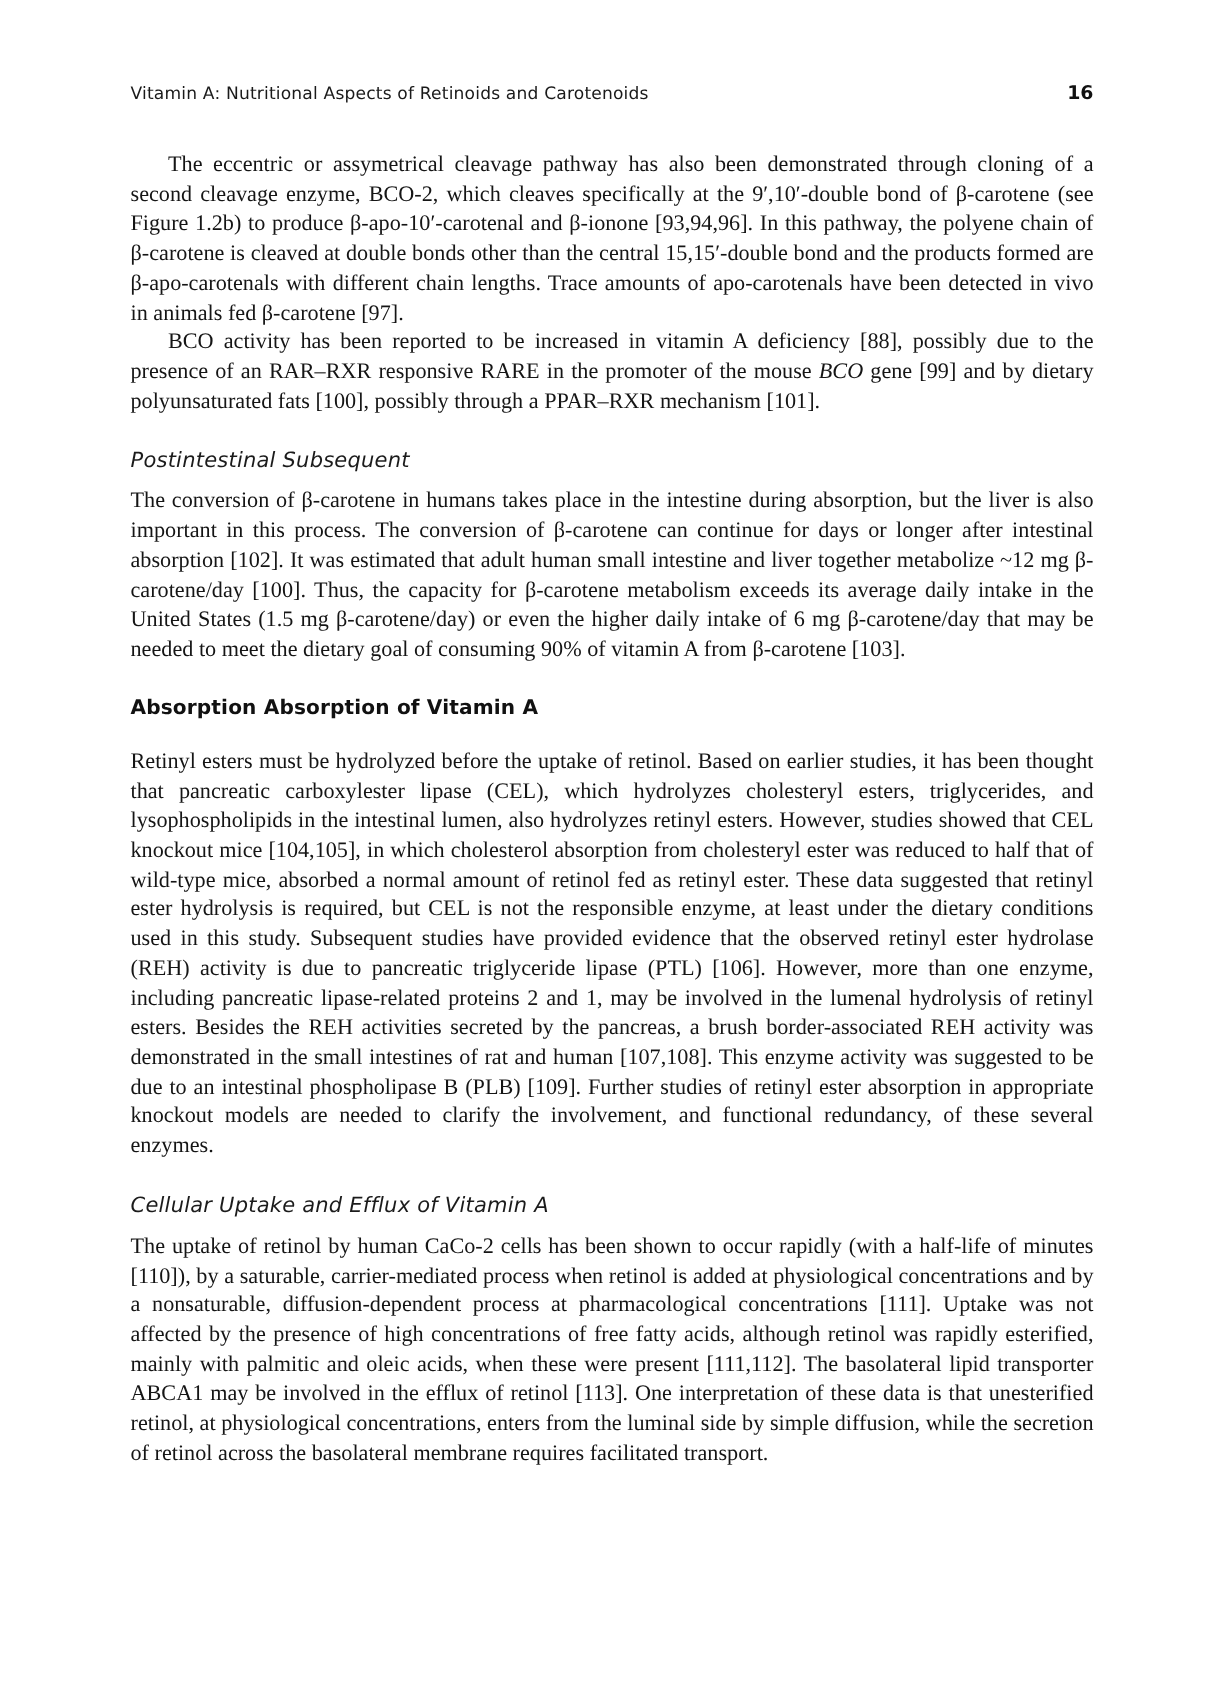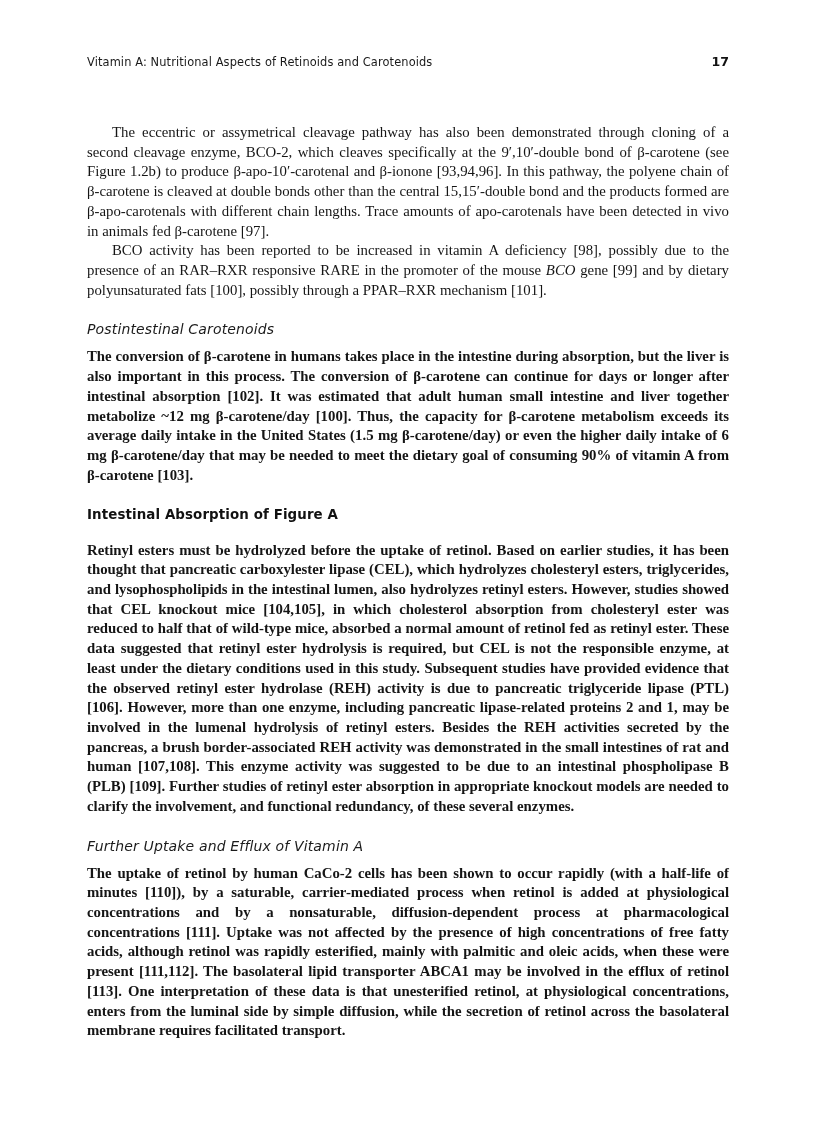--- a/index.html
+++ b/index.html
@@ -50,35 +50,34 @@
     font-weight: 700;
     color: #111111;
   }
 
   
   .col {
     position: absolute;
     left: 87px;
     top: 101px;
     width: 642px;
-    margin-top: 22px;
   }
 
   p.body {
     margin: 0;
     font-family: "Liberation Serif", "DejaVu Serif", serif;
     font-size: 14.8px;
     line-height: 19.72px;
     text-align: justify;
     text-justify: inter-word;
     color: #151515;
     hyphens: none;
   }
   p.body.indent { text-indent: 25px; }
-  p.body.noindent { text-indent: 0; font-weight: bold; }
+  p.body.noindent { text-indent: 0; }
   .gap-before-ital { height: 20px; }
   .gap-after-ital  { height: 8px; }
   .gap-before-bold { height: 20px; }
   .gap-after-bold  { height: 9px; }
 
   h2.section-head {
     margin: 0;
     font-family: "DejaVu Sans", "Liberation Sans", sans-serif;
     font-size: 13.4px;
     font-weight: 700;
@@ -100,51 +99,51 @@
 
   em.book-italic { }
 </style>
 </head>
 <body>
 
 <div class="page">
 
   <div class="running-head">
     <span class="rh-title">Vitamin A: Nutritional Aspects of Retinoids and Carotenoids</span>
-    <span class="rh-folio">17</span>
+    <span class="rh-folio">16</span>
   </div>
 
   <div class="col">
 
     <p class="body indent">The eccentric or assymetrical cleavage pathway has also been demonstrated through cloning of a second cleavage enzyme, BCO-2, which cleaves specifically at the 9′,10′-double bond of β-carotene (see Figure 1.2b) to produce β-apo-10′-carotenal and β-ionone [93,94,96]. In this pathway, the polyene chain of β-carotene is cleaved at double bonds other than the central 15,15′-double bond and the products formed are β-apo-carotenals with different chain lengths. Trace amounts of apo-carotenals have been detected in vivo in animals fed β-carotene [97].</p>
 
-    <p class="body indent"><span>BCO activity has been reported to be increased in vitamin A deficiency [98], possibly due to the presence of an RAR–RXR responsive RARE in the promoter of the mouse </span><em class="book-italic">BCO</em><span> gene [99] and by dietary polyunsaturated fats [100], possibly through a PPAR–RXR mechanism [101].</span></p>
+    <p class="body indent"><span>BCO activity has been reported to be increased in vitamin A deficiency [88], possibly due to the presence of an RAR–RXR responsive RARE in the promoter of the mouse </span><em class="book-italic">BCO</em><span> gene [99] and by dietary polyunsaturated fats [100], possibly through a PPAR–RXR mechanism [101].</span></p>
 
     <div class="gap-before-ital"></div>
 
-    <h3 class="sub-head">Postintestinal Carotenoids</h3>
+    <h3 class="sub-head">Postintestinal Subsequent</h3>
 
     <div class="gap-after-ital"></div>
 
     <p class="body noindent">The conversion of β-carotene in humans takes place in the intestine during absorption, but the liver is also important in this process. The conversion of β-carotene can continue for days or longer after intestinal absorption [102]. It was estimated that adult human small intestine and liver together metabolize ~12 mg β-carotene/day [100]. Thus, the capacity for β-carotene metabolism exceeds its average daily intake in the United States (1.5 mg β-carotene/day) or even the higher daily intake of 6 mg β-carotene/day that may be needed to meet the dietary goal of consuming 90% of vitamin A from β-carotene [103].</p>
 
     <div class="gap-before-bold"></div>
 
-    <h2 class="section-head">Intestinal Absorption of Figure A</h2>
+    <h2 class="section-head">Absorption Absorption of Vitamin A</h2>
 
     <div class="gap-after-bold"></div>
 
 
     <div class="gap-after-ital"></div>
 
     <p class="body noindent">Retinyl esters must be hydrolyzed before the uptake of retinol. Based on earlier studies, it has been thought that pancreatic carboxylester lipase (CEL), which hydrolyzes cholesteryl esters, triglycerides, and lysophospholipids in the intestinal lumen, also hydrolyzes retinyl esters. However, studies showed that CEL knockout mice [104,105], in which cholesterol absorption from cholesteryl ester was reduced to half that of wild-type mice, absorbed a normal amount of retinol fed as retinyl ester. These data suggested that retinyl ester hydrolysis is required, but CEL is not the responsible enzyme, at least under the dietary conditions used in this study. Subsequent studies have provided evidence that the observed retinyl ester hydrolase (REH) activity is due to pancreatic triglyceride lipase (PTL) [106]. However, more than one enzyme, including pancreatic lipase-related proteins 2 and 1, may be involved in the lumenal hydrolysis of retinyl esters. Besides the REH activities secreted by the pancreas, a brush border-associated REH activity was demonstrated in the small intestines of rat and human [107,108]. This enzyme activity was suggested to be due to an intestinal phospholipase B (PLB) [109]. Further studies of retinyl ester absorption in appropriate knockout models are needed to clarify the involvement, and functional redundancy, of these several enzymes.</p>
 
     <div class="gap-before-ital"></div>
 
-    <h3 class="sub-head">Further Uptake and Efflux of Vitamin A</h3>
+    <h3 class="sub-head">Cellular Uptake and Efflux of Vitamin A</h3>
 
     <div class="gap-after-ital"></div>
 
     <p class="body noindent">The uptake of retinol by human CaCo-2 cells has been shown to occur rapidly (with a half-life of minutes [110]), by a saturable, carrier-mediated process when retinol is added at physiological concentrations and by a nonsaturable, diffusion-dependent process at pharmacological concentrations [111]. Uptake was not affected by the presence of high concentrations of free fatty acids, although retinol was rapidly esterified, mainly with palmitic and oleic acids, when these were present [111,112]. The basolateral lipid transporter ABCA1 may be involved in the efflux of retinol [113]. One interpretation of these data is that unesterified retinol, at physiological concentrations, enters from the luminal side by simple diffusion, while the secretion of retinol across the basolateral membrane requires facilitated transport.</p>
 
 
   </div>
 </div>
 
 </body></html>

